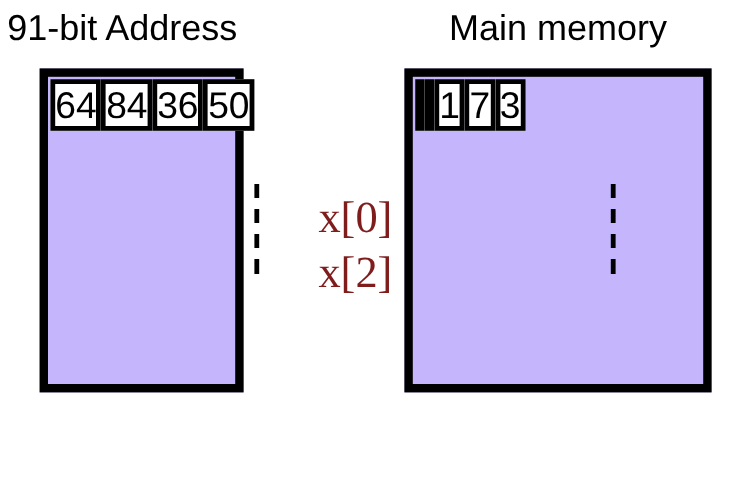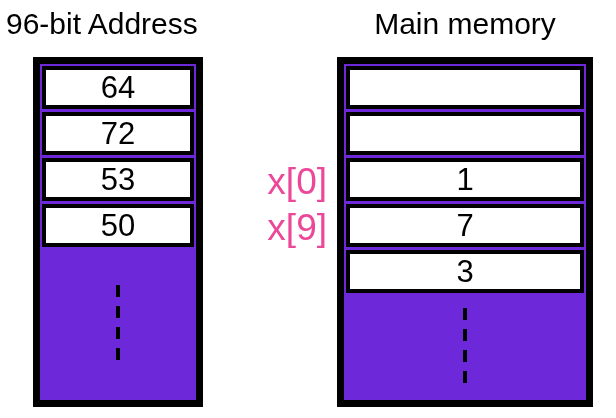--- a/index.html
+++ b/index.html
@@ -26,27 +26,27 @@
   }
   .title-left { left: 6px; }
   .title-right {
     left: 337px;
     width: 256px;
     text-align: center;
   }
   .membox {
     position: absolute;
     top: 57px;
-    height: 350px;
+    height: 270px;
     box-sizing: border-box;
     border: 7px solid #000000;
     padding: 2px;
-    background: #6d28d9;
+    background: #c4b5fd;
     display: flex;
-    flex-direction: column;
+    flex-direction: row;
   }
   .address-box { left: 33px;  width: 170px; }
   .memory-box  { left: 337px; width: 256px; }
   .cell {
     box-sizing: border-box;
     height: 43px;
     margin-bottom: 3px;
     border: 4px solid #000000;
     display: flex;
     align-items: center;
@@ -74,49 +74,49 @@
     position: absolute;
     left: 205px;
     top: 158px;
     width: 122px;
   }
   .xlabel {
     height: 46px;
     display: flex;
     align-items: center;
     justify-content: flex-end;
-    font-family: Liberation Sans, sans-serif;
+    font-family: Liberation Serif, serif;
     font-size: 37px;
     line-height: 1;
     white-space: nowrap;
-    color: #ec4899;
+    color: #7f1d1d;
   }
 </style>
 </head>
 <body>
 
 <div class="stage">
 
-  <div class="title title-left">96-bit Address</div>
+  <div class="title title-left">91-bit Address</div>
 
   <div class="title title-right">Main memory</div>
 
   <div class="membox address-box">
     <div class="cell">64</div>
-    <div class="cell">72</div>
-    <div class="cell">53</div>
+    <div class="cell">84</div>
+    <div class="cell">36</div>
     <div class="cell">50</div>
     <div class="ellipsis-region">
       <div class="dashed-line"></div>
     </div>
   </div>
 
   <div class="labels-column">
     <div class="xlabel">x[0]</div>
-    <div class="xlabel">x[9]</div>
+    <div class="xlabel">x[2]</div>
   </div>
 
   <div class="membox memory-box">
     <div class="cell"></div>
     <div class="cell"></div>
     <div class="cell">1</div>
     <div class="cell">7</div>
     <div class="cell">3</div>
     <div class="ellipsis-region">
       <div class="dashed-line"></div>

